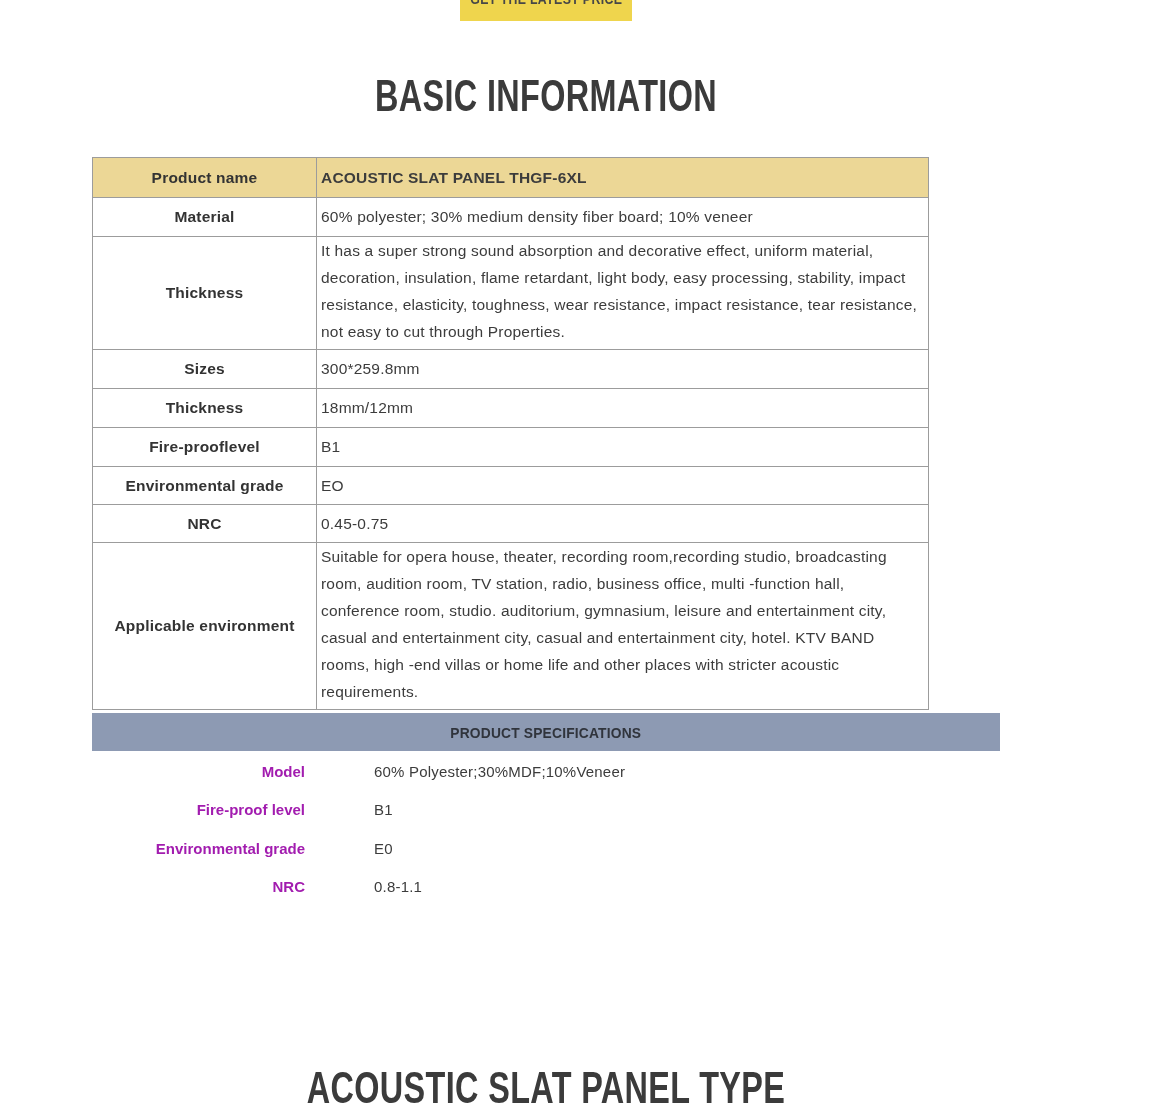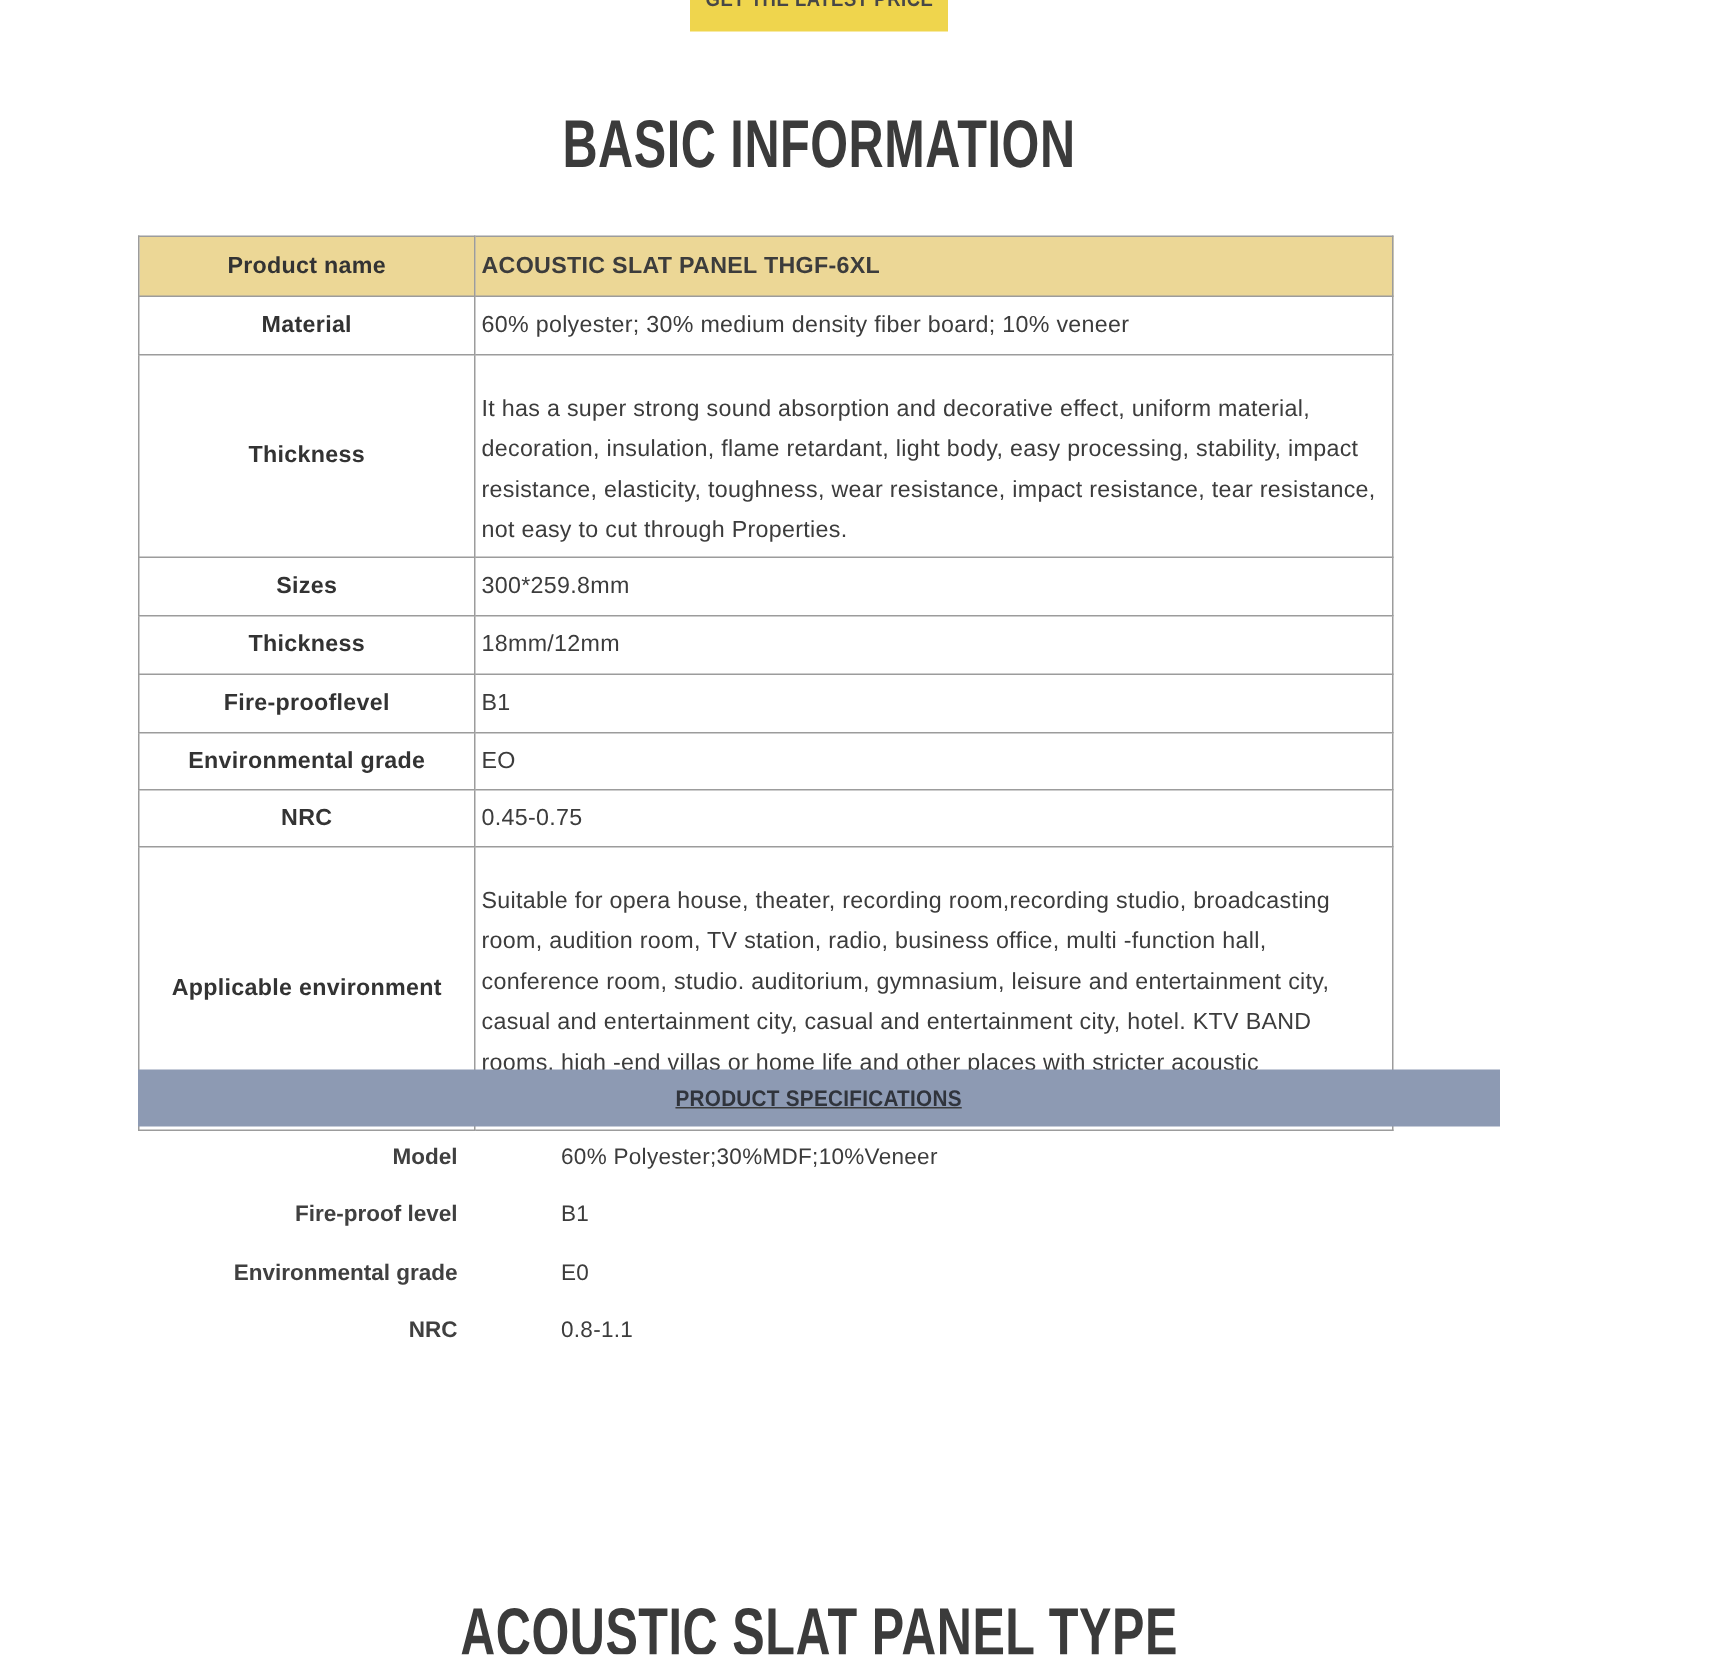--- a/index.html
+++ b/index.html
@@ -81,33 +81,33 @@
     color:#333333;
   }
   .info-table td.val{
     text-align:left;
     padding:3px 8px 3px 4px;
   }
   .info-table tr.hdr td{background:var(--table-header-bg);}
   .info-table tr.hdr td.val{font-weight:700;margin-top:29px;}
   .info-table td.multi{
     line-height:27px;
-    padding-top:22px;
+    padding-top:0;
     padding-bottom:4px;
     margin-left:48px;
   }
   .rh40{height:40px}.rh39{height:39px}.rh38{height:38px}
   .rh109{height:109px}.rh139{height:139px}
   
   .spec-header{
     position:absolute;
     top:713px; left:0;
     width:100%; height:38px;
     background:var(--spec-header-bg);
-    display:flex; align-items:center; justify-content:center;text-decoration:underline;
+    display:flex; align-items:center; justify-content:center;
   }
   .spec-header span{
     font-size:15px; font-weight:700;
     color:#30343c;
     transform:scaleX(.92);
     letter-spacing:.2px;
   }
   .spec-list{
     position:absolute;
     top:752px; left:0;
@@ -120,21 +120,21 @@
     height:38.5px;
   }
   .spec-row.tall{
     height:56px;
   }
   .spec-label{
     width:213px;
     text-align:right;
     font-weight:700;
     font-size:15px;
-    color:#404040;
+    color:#a21caf;
     flex:none;
   }
   .spec-value{
     margin-left:69px;
     font-size:15px;
     letter-spacing:.2px;
     color:var(--text);
     white-space:pre-line;
     line-height:27px;
   }

